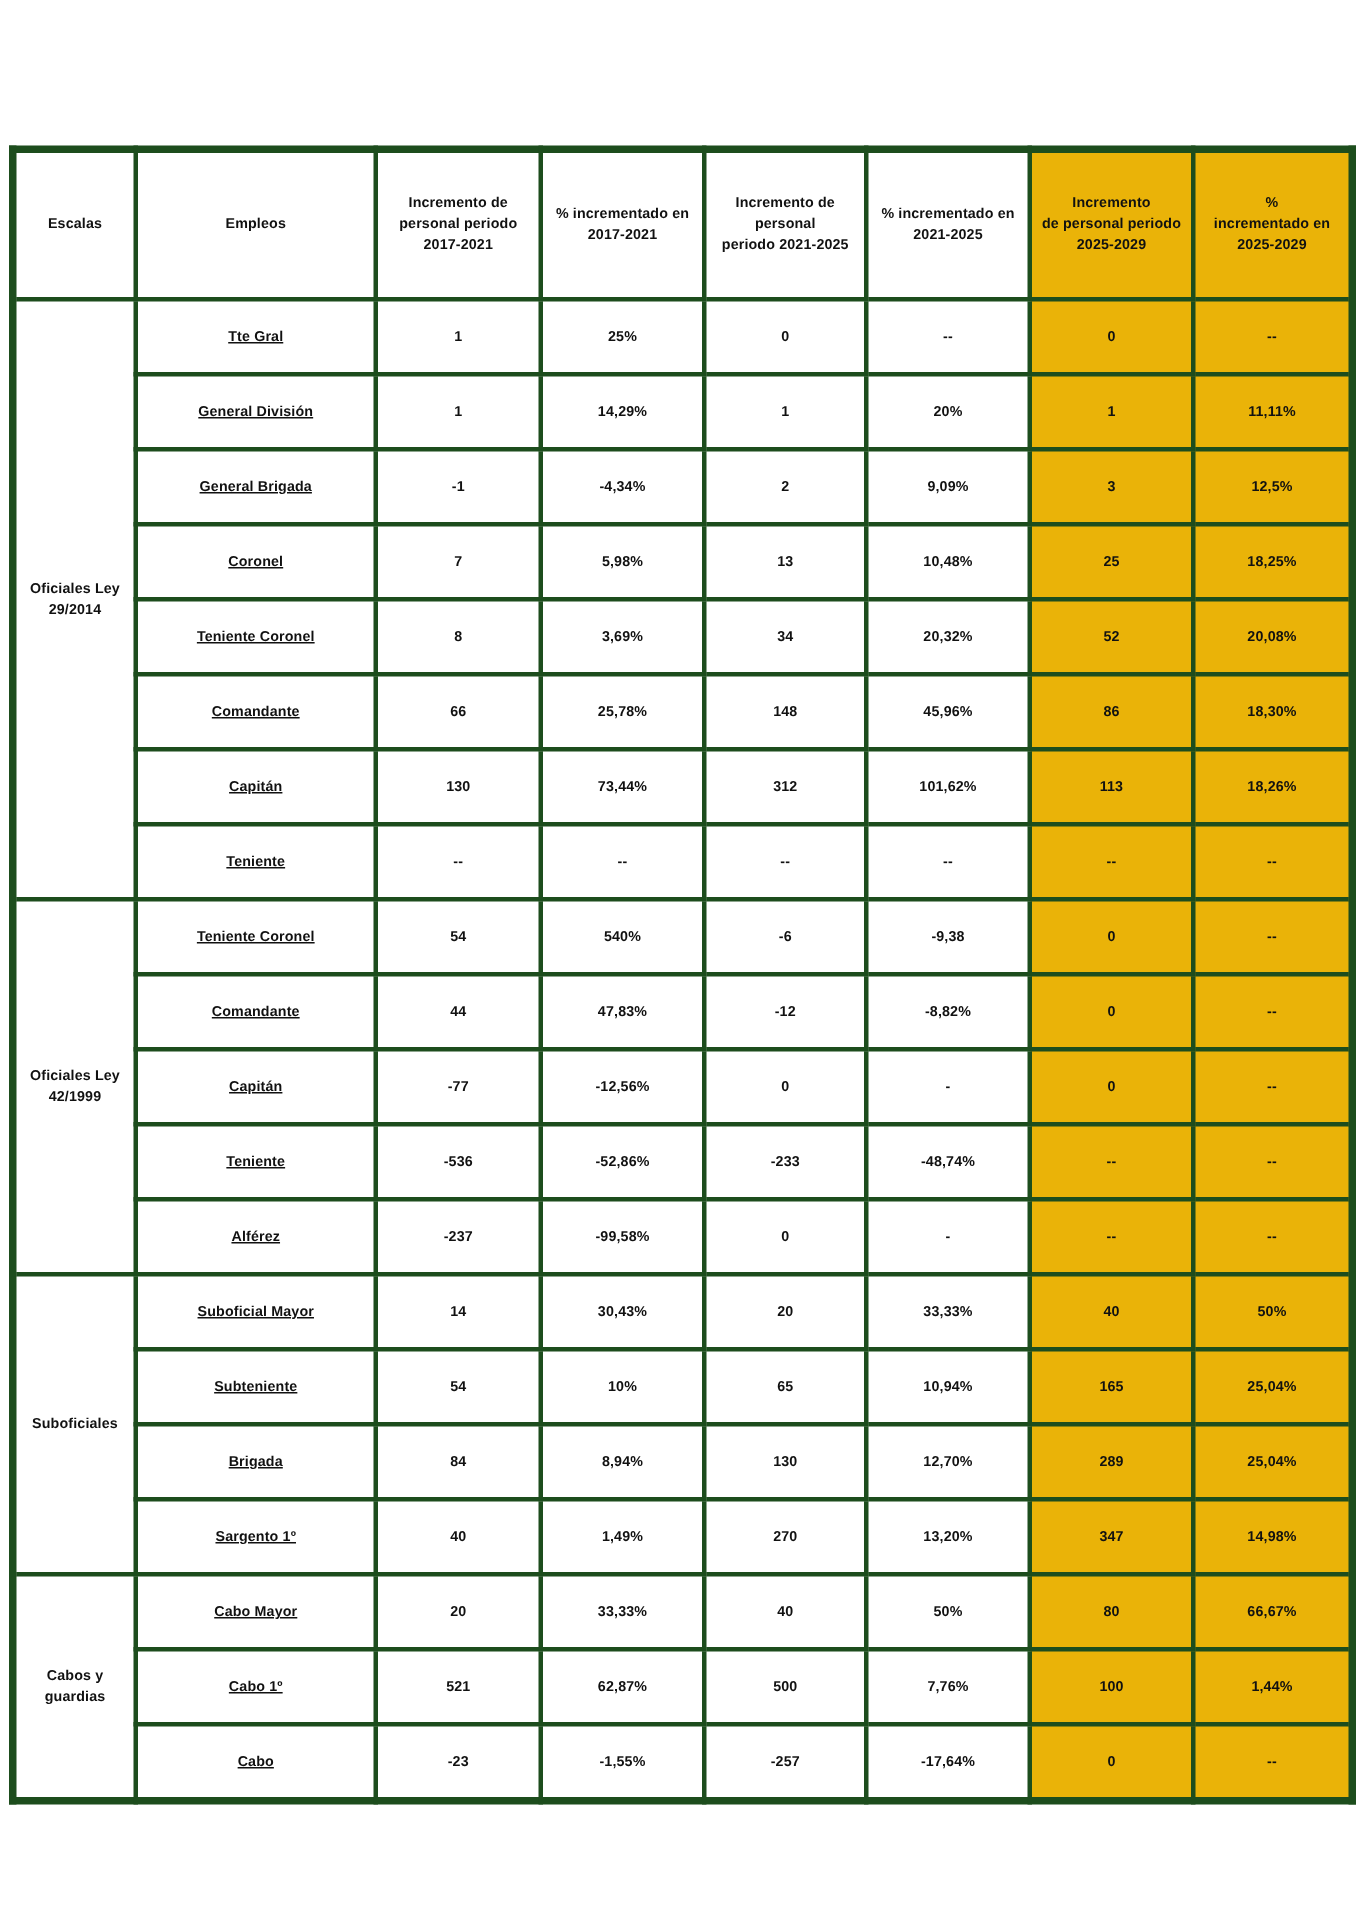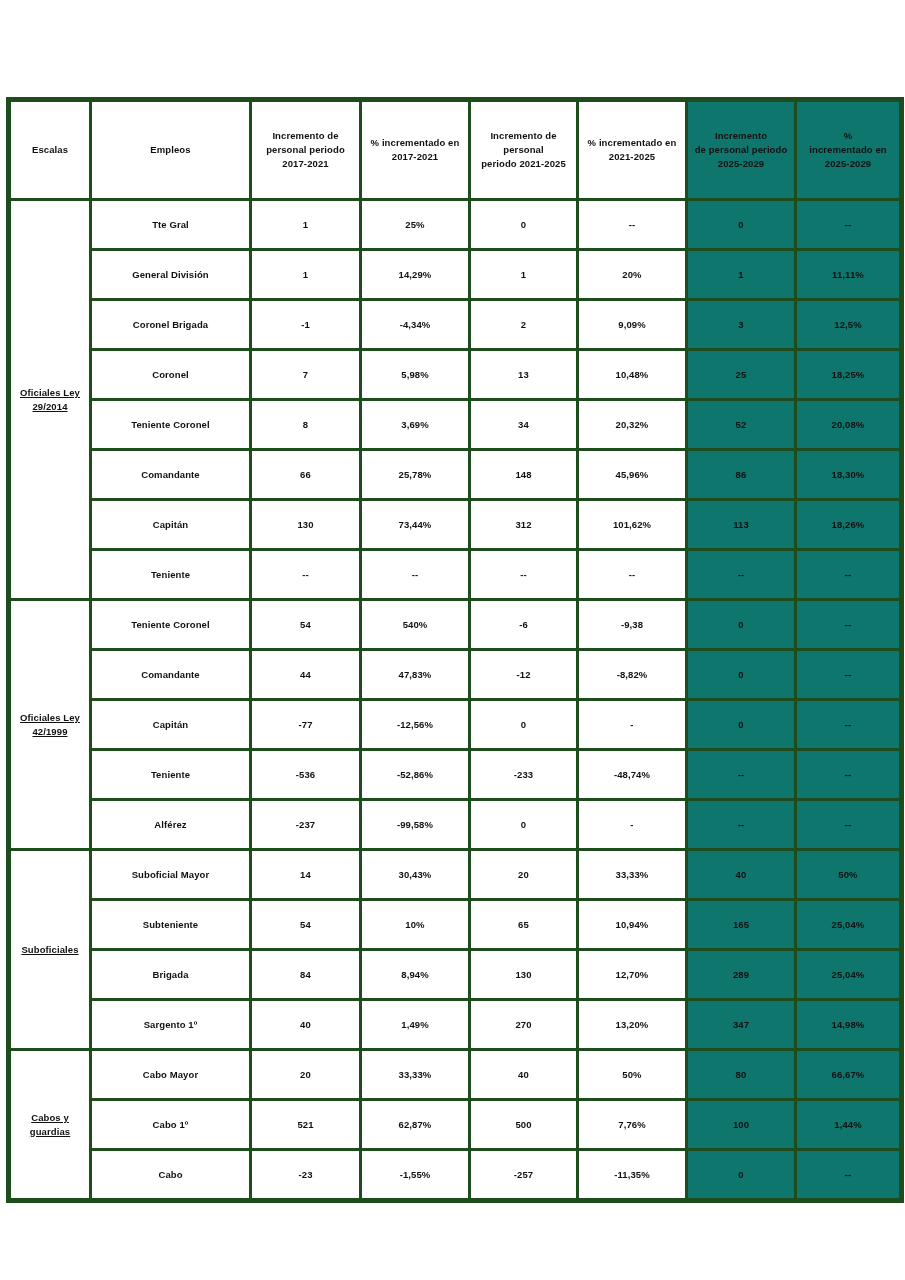--- a/index.html
+++ b/index.html
@@ -54,35 +54,35 @@
   col.c-n3        { width: 109px; }
   col.c-p3        { width: 106px; }
 
   thead th {
     height: 92px;
     font-size: 9.5px;
     line-height: 1.5;
   }
 
   thead th.hl, tbody td.hl {
-    background: #0f766e;
+    background: #eab308;
   }
 
   tbody td {
     height: 43px;
   }
 
   td.scale-label {
     font-size: 9.5px;
     line-height: 1.5;
-    text-decoration: underline;
   }
 
   td.employment {
     font-size: 9.5px;
+    text-decoration: underline;
   }
 
   .grp-top > td {
     border-top-width: 5px;
   }
   .grp-bottom > td {
     border-bottom-width: 5px;
   }
 </style>
 </head>
@@ -126,21 +126,21 @@
         <tr>
           <td class="employment">General División</td>
           <td>1</td>
           <td>14,29%</td>
           <td>1</td>
           <td>20%</td>
           <td class="hl">1</td>
           <td class="hl">11,11%</td>
         </tr>
         <tr>
-          <td class="employment">Coronel Brigada</td>
+          <td class="employment">General Brigada</td>
           <td>-1</td>
           <td>-4,34%</td>
           <td>2</td>
           <td>9,09%</td>
           <td class="hl">3</td>
           <td class="hl">12,5%</td>
         </tr>
         <tr>
           <td class="employment">Coronel</td>
           <td>7</td>
@@ -286,19 +286,19 @@
           <td>500</td>
           <td>7,76%</td>
           <td class="hl">100</td>
           <td class="hl">1,44%</td>
         </tr>
         <tr class="grp-bottom">
           <td class="employment">Cabo</td>
           <td>-23</td>
           <td>-1,55%</td>
           <td>-257</td>
-          <td>-11,35%</td>
+          <td>-17,64%</td>
           <td class="hl">0</td>
           <td class="hl">--</td>
         </tr>
       </tbody>
   </table>
 </div>
 
 </body></html>

